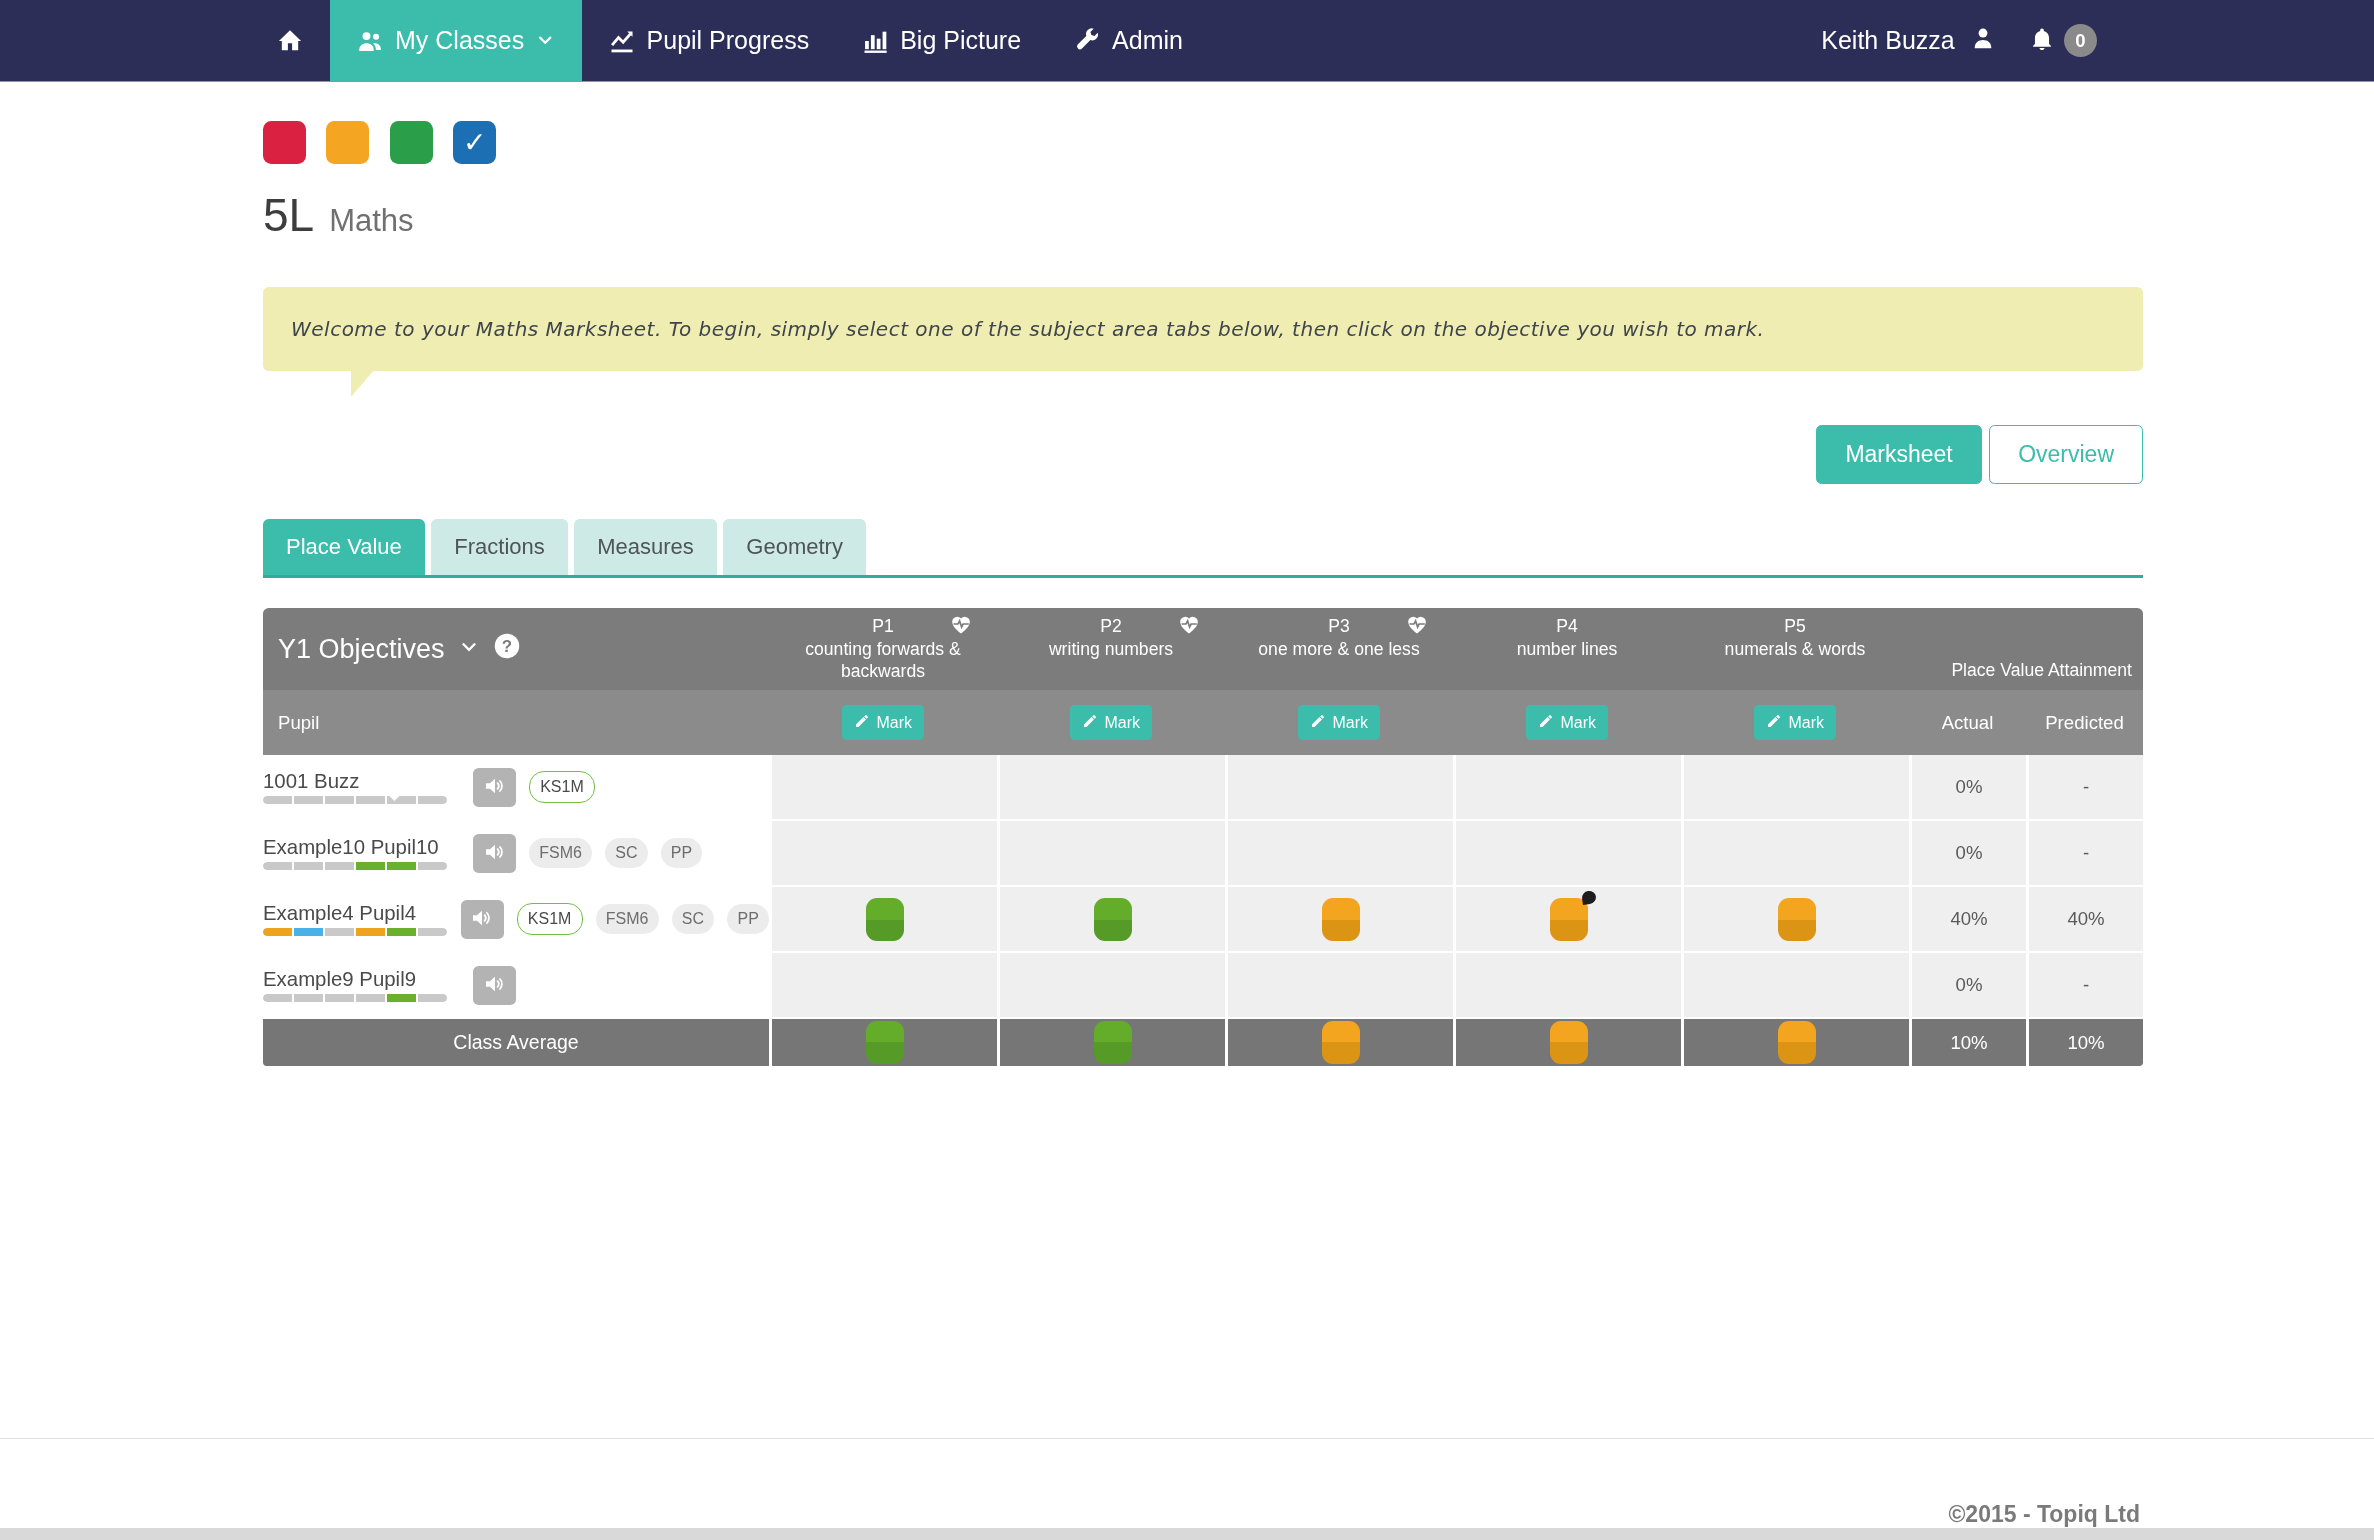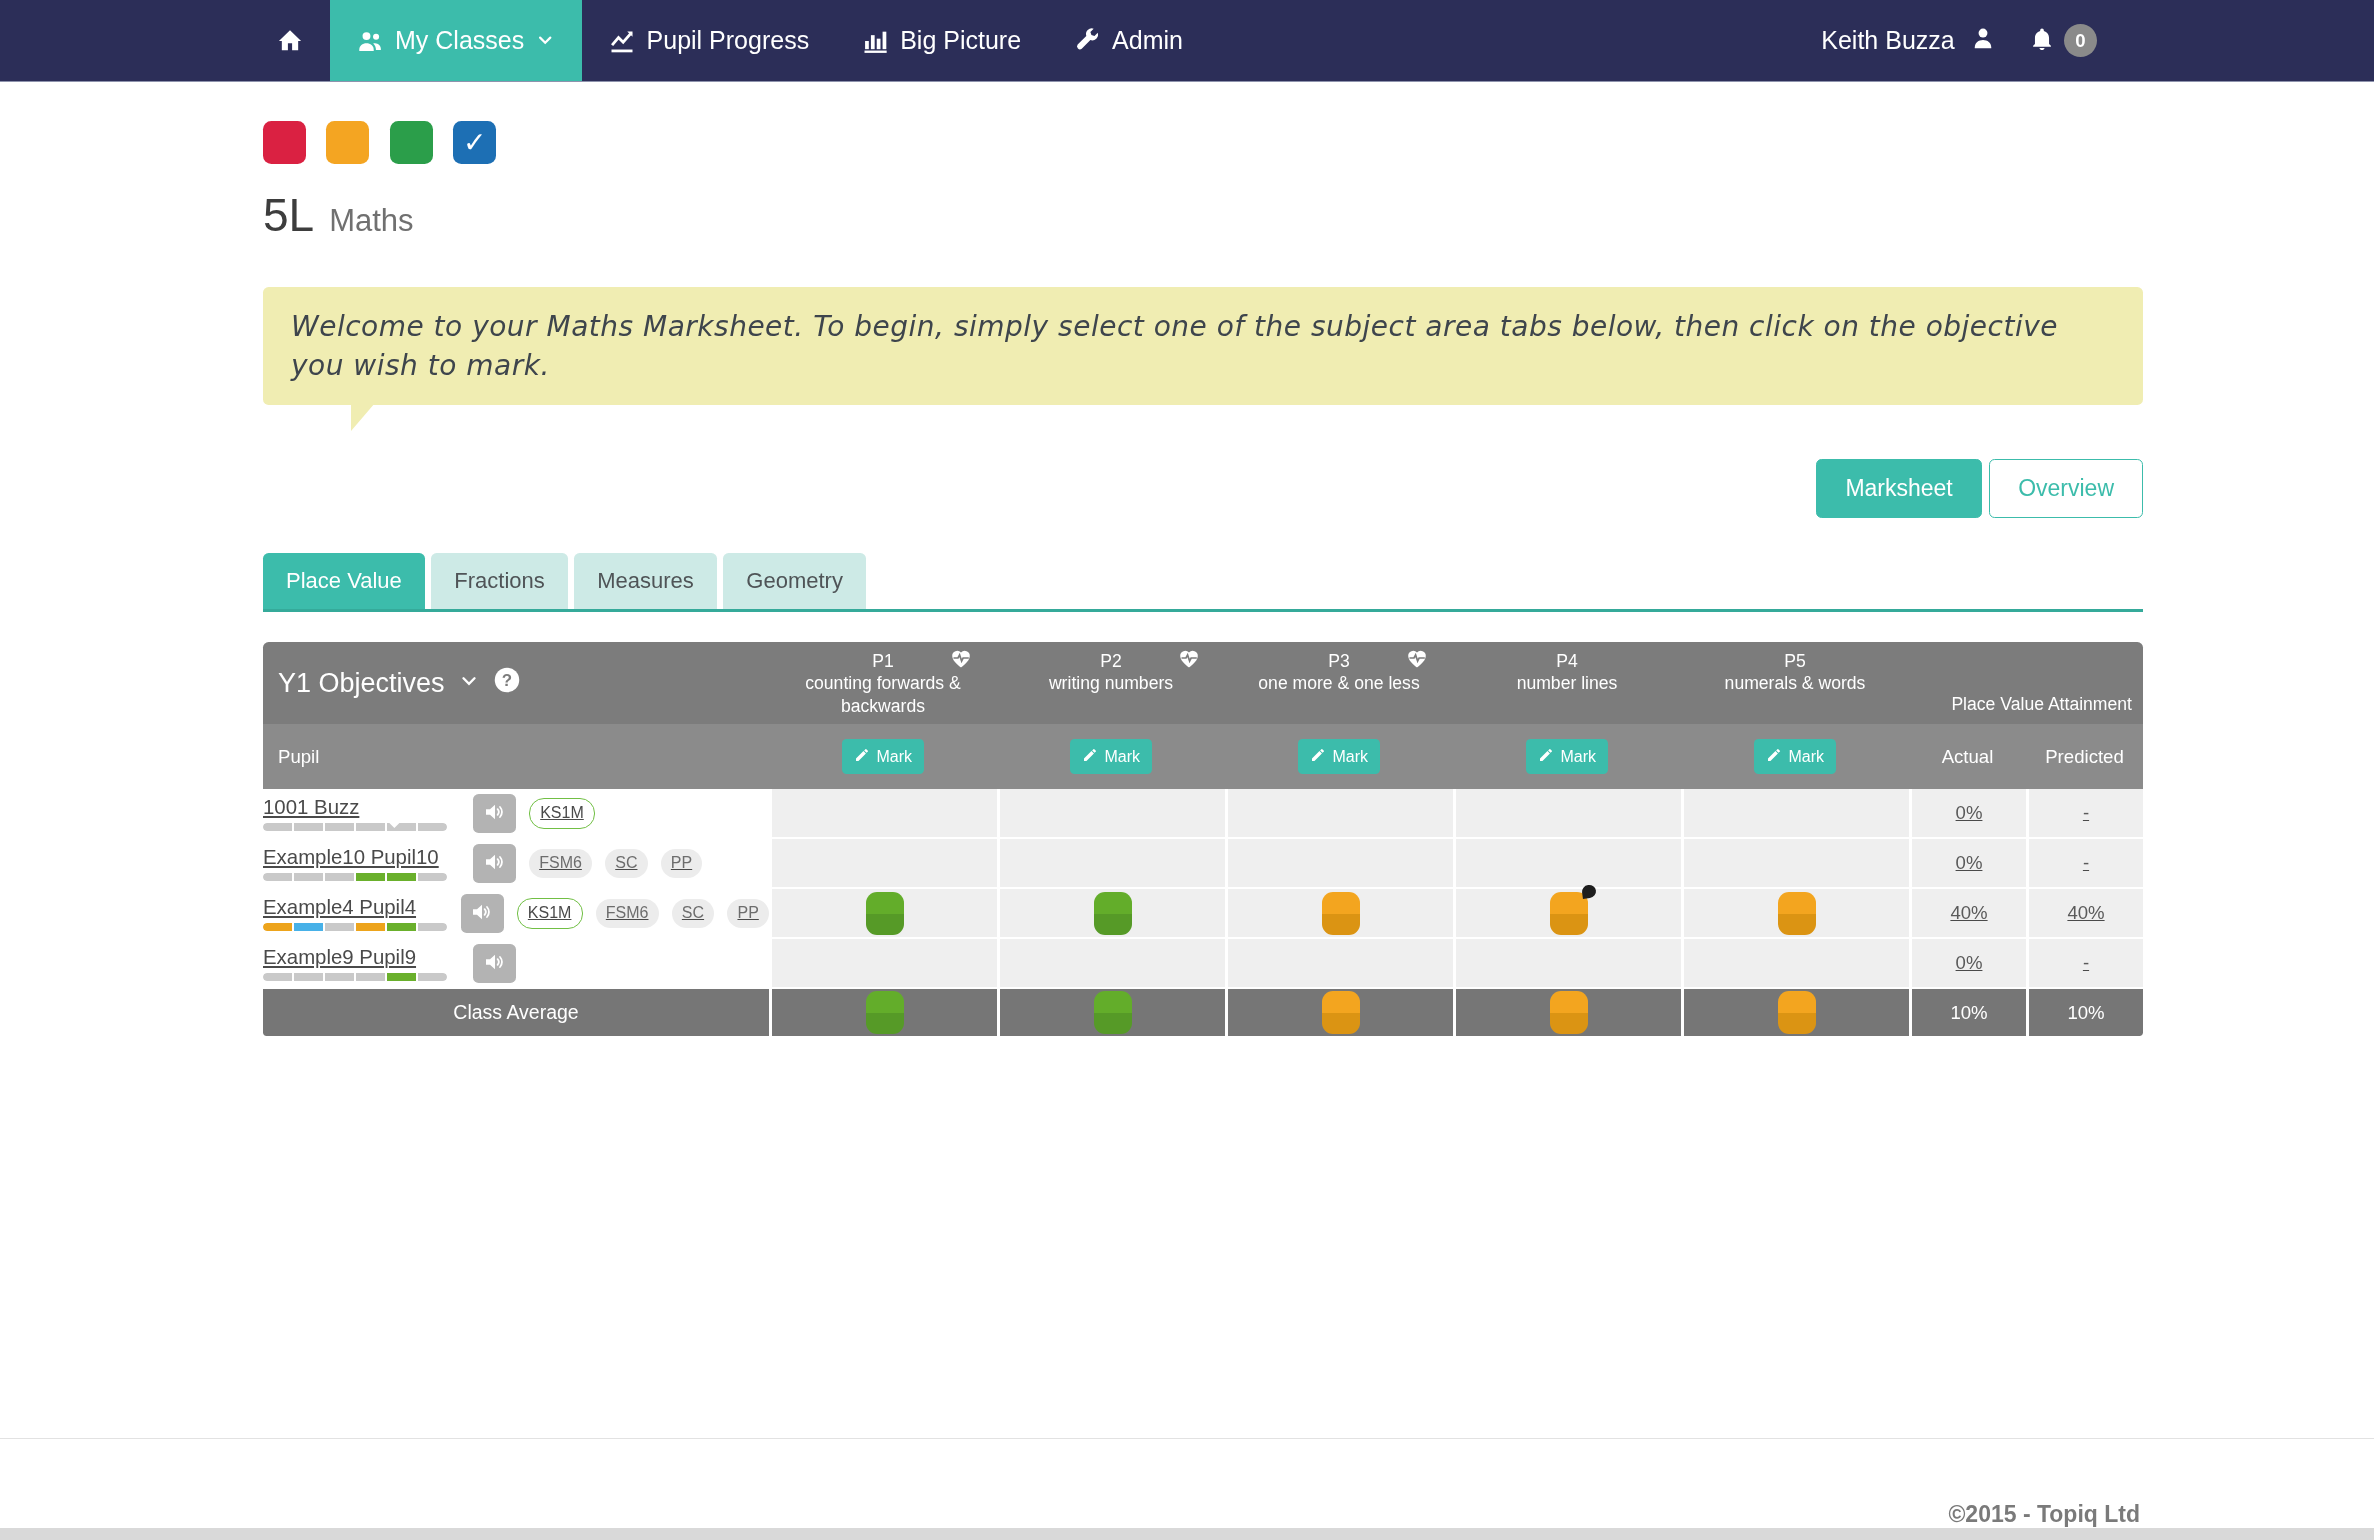--- a/index.html
+++ b/index.html
@@ -35,21 +35,21 @@
   .legend-square {
     width:43px; height:43px; border-radius:8.3px; display:flex;
     align-items:center; justify-content:center; color:#fff; font-size:28px; font-weight:bold;
   }
   .page-title { margin-top:24px; display:flex; align-items:baseline; gap:15px; }
   .page-title .cls { font-size:46px; color:#3d3d3d; font-weight:400; }
   .page-title .subj { font-size:31px; color:#707070; }
   
   .banner-wrap { position:relative; margin-top:45px; }
   .banner {
-    background:#f0edb2; border-radius:5.6px; padding:20px 28px; font-size:28px;
+    background:#f0edb2; border-radius:5.6px; padding:28px 28px; font-size:20px;
     color:#3e454c; font-style:italic; letter-spacing:0.5px;
     font-family:"DejaVu Sans",sans-serif; line-height:1.4;
   }
   .banner-tail {
     position:absolute; left:88px; bottom:-26px; width:0; height:0;
     border-top:28px solid #f0edb2; border-right:24px solid transparent;
   }
   
   .toggle-row { display:flex; justify-content:flex-end; margin-top:54px; gap:7.4px; }
   .btn { font-size:23px; border-radius:5.6px; padding:15px 28px; cursor:pointer; border:1.9px solid #3cbcab; }
@@ -72,21 +72,21 @@
   .hdr-heart { position:absolute; top:3.7px; right:24px; }
   .hdr-attain { display:flex; align-items:flex-end; justify-content:flex-end; padding:0 11px 9.3px 0; font-size:17.6px; }
   .sub-row { background:#8b8b8b; height:65px; color:#fff; align-items:center; }
   .sub-pupil { font-size:18.6px; padding-left:15px; }
   .sub-mark-cell { display:flex; justify-content:center; }
   .mark-btn {
     background:#3cbcab; color:#fff; font-size:16px; border:none; border-radius:4.6px;
     padding:7.4px 12px; display:flex; align-items:center; gap:6.5px; cursor:pointer;
   }
   .sub-attn { text-align:center; font-size:18.6px; }
-  .body-row { height:50px; border-bottom:2.8px solid #fff;text-decoration:underline; }
+  .body-row { height:66px; border-bottom:2.8px solid #fff; }
   .cell-gray { background:#efefef; border-left:3.7px solid #fff; display:flex; align-items:center; justify-content:center; position:relative; }
   .pupil-cell { background:#fff; display:flex; align-items:center; gap:13px; }
   .pupil-id { width:197px; }
   .pupil-name { font-size:20.4px; color:#4a4a4a; margin-bottom:3.7px; white-space:nowrap; }
   .pbar { position:relative; width:184px; height:8.3px; border-radius:4.6px; overflow:hidden; display:flex; gap:1.9px; }
   .pbar span { flex:1; }
   .pbar .first { border-radius:4.6px 0 0 4.6px; }
   .pbar .last  { border-radius:0 4.6px 4.6px 0; }
   .pbar-notch {
     position:absolute; top:0; width:0; height:0; transform:translateX(-5.6px);

